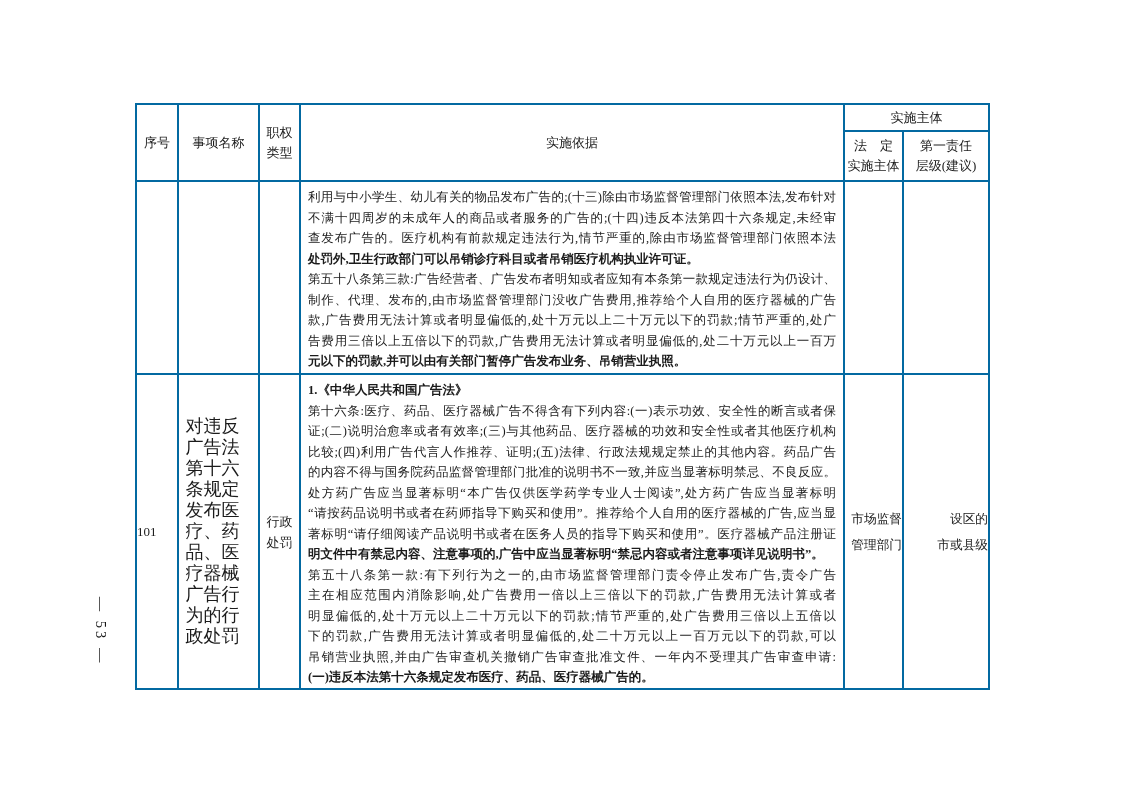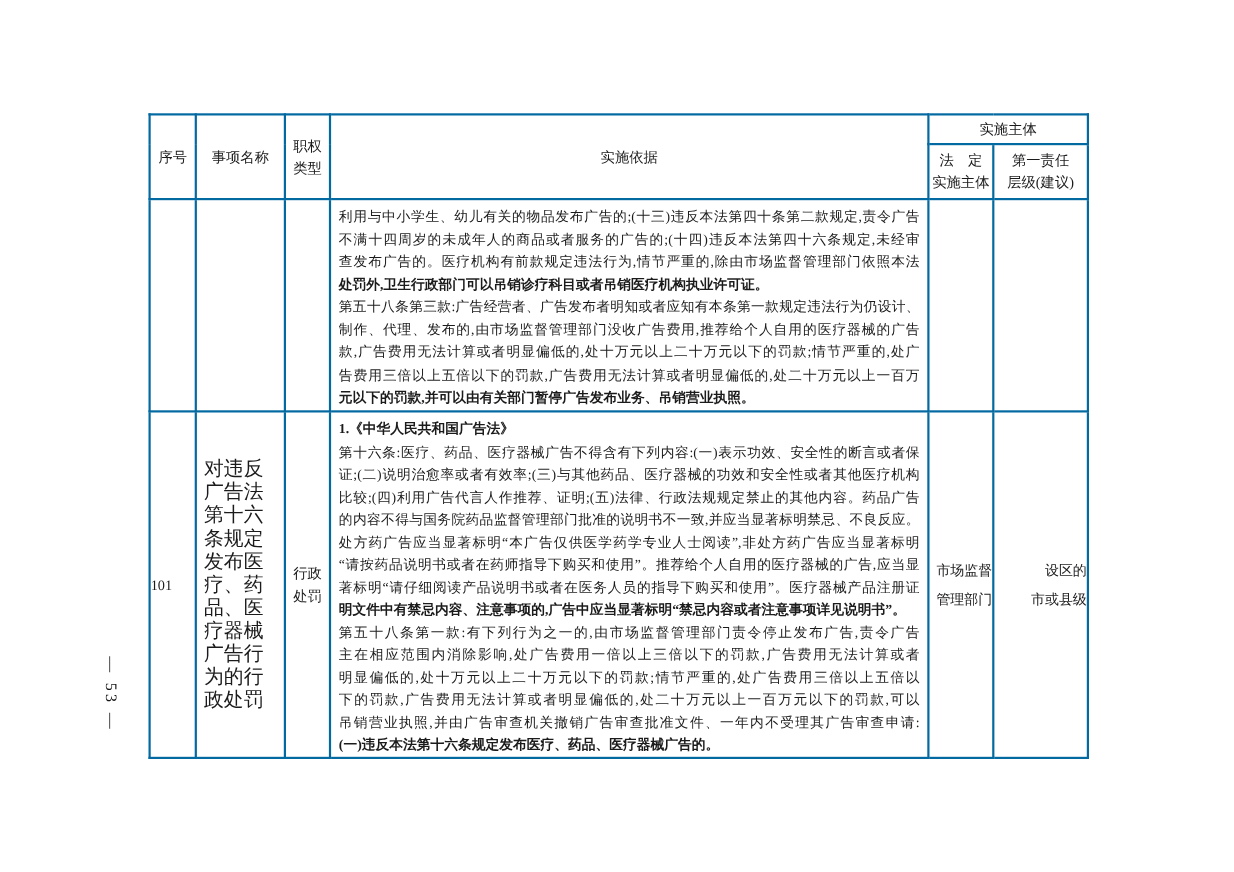--- a/index.html
+++ b/index.html
@@ -48,21 +48,21 @@
   .hdr-sub th { height: 50px; }
   td.c-num { text-align: left; }
   td.c-name { text-align: center; }
   td.c-name .name-block {
     width: 66px;
     margin: 10px auto;
     text-align: left;
     line-height: 21px;
     font-size: 18px;
   }
-  td.c-type { text-align: center; line-height: 21px; font-family: Liberation Mono, monospace; }
+  td.c-type { text-align: center; line-height: 21px; }
   td.c-agency, td.c-level { text-align: right; line-height: 26px; font-size: 12.7px; }
   td.c-basis {
     vertical-align: top;
     padding: 5px 7px 0 7px;
     font-size: 12.5px;
   }
   .para { margin: 0; }
   .para .line {
     line-height: 20.5px;
     text-align: justify;
@@ -110,21 +110,21 @@
     </thead>
     <tbody>
       <tr class="body-row-1">
         <td class="c-num"></td>
         <td class="c-name">
           <div class="name-block"></div>
         </td>
         <td class="c-type pre"></td>
         <td class="c-basis">
             <div class="para">
-              <div class="line">利用与中小学生、幼儿有关的物品发布广告的;(十三)违反本法第四十条第二款规定,责令广告</div>
+              <div class="line">利用与中小学生、幼儿有关的物品发布广告的;(十三)除由市场监督管理部门依照本法,发布针对</div>
               <div class="line">不满十四周岁的未成年人的商品或者服务的广告的;(十四)违反本法第四十六条规定,未经审</div>
               <div class="line">查发布广告的。医疗机构有前款规定违法行为,情节严重的,除由市场监督管理部门依照本法</div>
               <div class="line">处罚外,卫生行政部门可以吊销诊疗科目或者吊销医疗机构执业许可证。</div>
             </div>
             <div class="para">
               <div class="line">第五十八条第三款:广告经营者、广告发布者明知或者应知有本条第一款规定违法行为仍设计、</div>
               <div class="line">制作、代理、发布的,由市场监督管理部门没收广告费用,推荐给个人自用的医疗器械的广告</div>
               <div class="line">款,广告费用无法计算或者明显偏低的,处十万元以上二十万元以下的罚款;情节严重的,处广</div>
               <div class="line">告费用三倍以上五倍以下的罚款,广告费用无法计算或者明显偏低的,处二十万元以上一百万</div>
               <div class="line">元以下的罚款,并可以由有关部门暂停广告发布业务、吊销营业执照。</div>
@@ -142,21 +142,21 @@
 处罚</td>
         <td class="c-basis">
             <div class="para">
               <div class="line">1.《中华人民共和国广告法》</div>
             </div>
             <div class="para">
               <div class="line">第十六条:医疗、药品、医疗器械广告不得含有下列内容:(一)表示功效、安全性的断言或者保</div>
               <div class="line">证;(二)说明治愈率或者有效率;(三)与其他药品、医疗器械的功效和安全性或者其他医疗机构</div>
               <div class="line">比较;(四)利用广告代言人作推荐、证明;(五)法律、行政法规规定禁止的其他内容。药品广告</div>
               <div class="line">的内容不得与国务院药品监督管理部门批准的说明书不一致,并应当显著标明禁忌、不良反应。</div>
-              <div class="line">处方药广告应当显著标明“本广告仅供医学药学专业人士阅读”,非处方药广告应当显著标明</div>
+              <div class="line">处方药广告应当显著标明“本广告仅供医学药学专业人士阅读”,处方药广告应当显著标明</div>
               <div class="line">“请按药品说明书或者在药师指导下购买和使用”。推荐给个人自用的医疗器械的广告,应当显</div>
               <div class="line">著标明“请仔细阅读产品说明书或者在医务人员的指导下购买和使用”。医疗器械产品注册证</div>
               <div class="line">明文件中有禁忌内容、注意事项的,广告中应当显著标明“禁忌内容或者注意事项详见说明书”。</div>
             </div>
             <div class="para">
               <div class="line">第五十八条第一款:有下列行为之一的,由市场监督管理部门责令停止发布广告,责令广告</div>
               <div class="line">主在相应范围内消除影响,处广告费用一倍以上三倍以下的罚款,广告费用无法计算或者</div>
               <div class="line">明显偏低的,处十万元以上二十万元以下的罚款;情节严重的,处广告费用三倍以上五倍以</div>
               <div class="line">下的罚款,广告费用无法计算或者明显偏低的,处二十万元以上一百万元以下的罚款,可以</div>
               <div class="line">吊销营业执照,并由广告审查机关撤销广告审查批准文件、一年内不受理其广告审查申请:</div>

